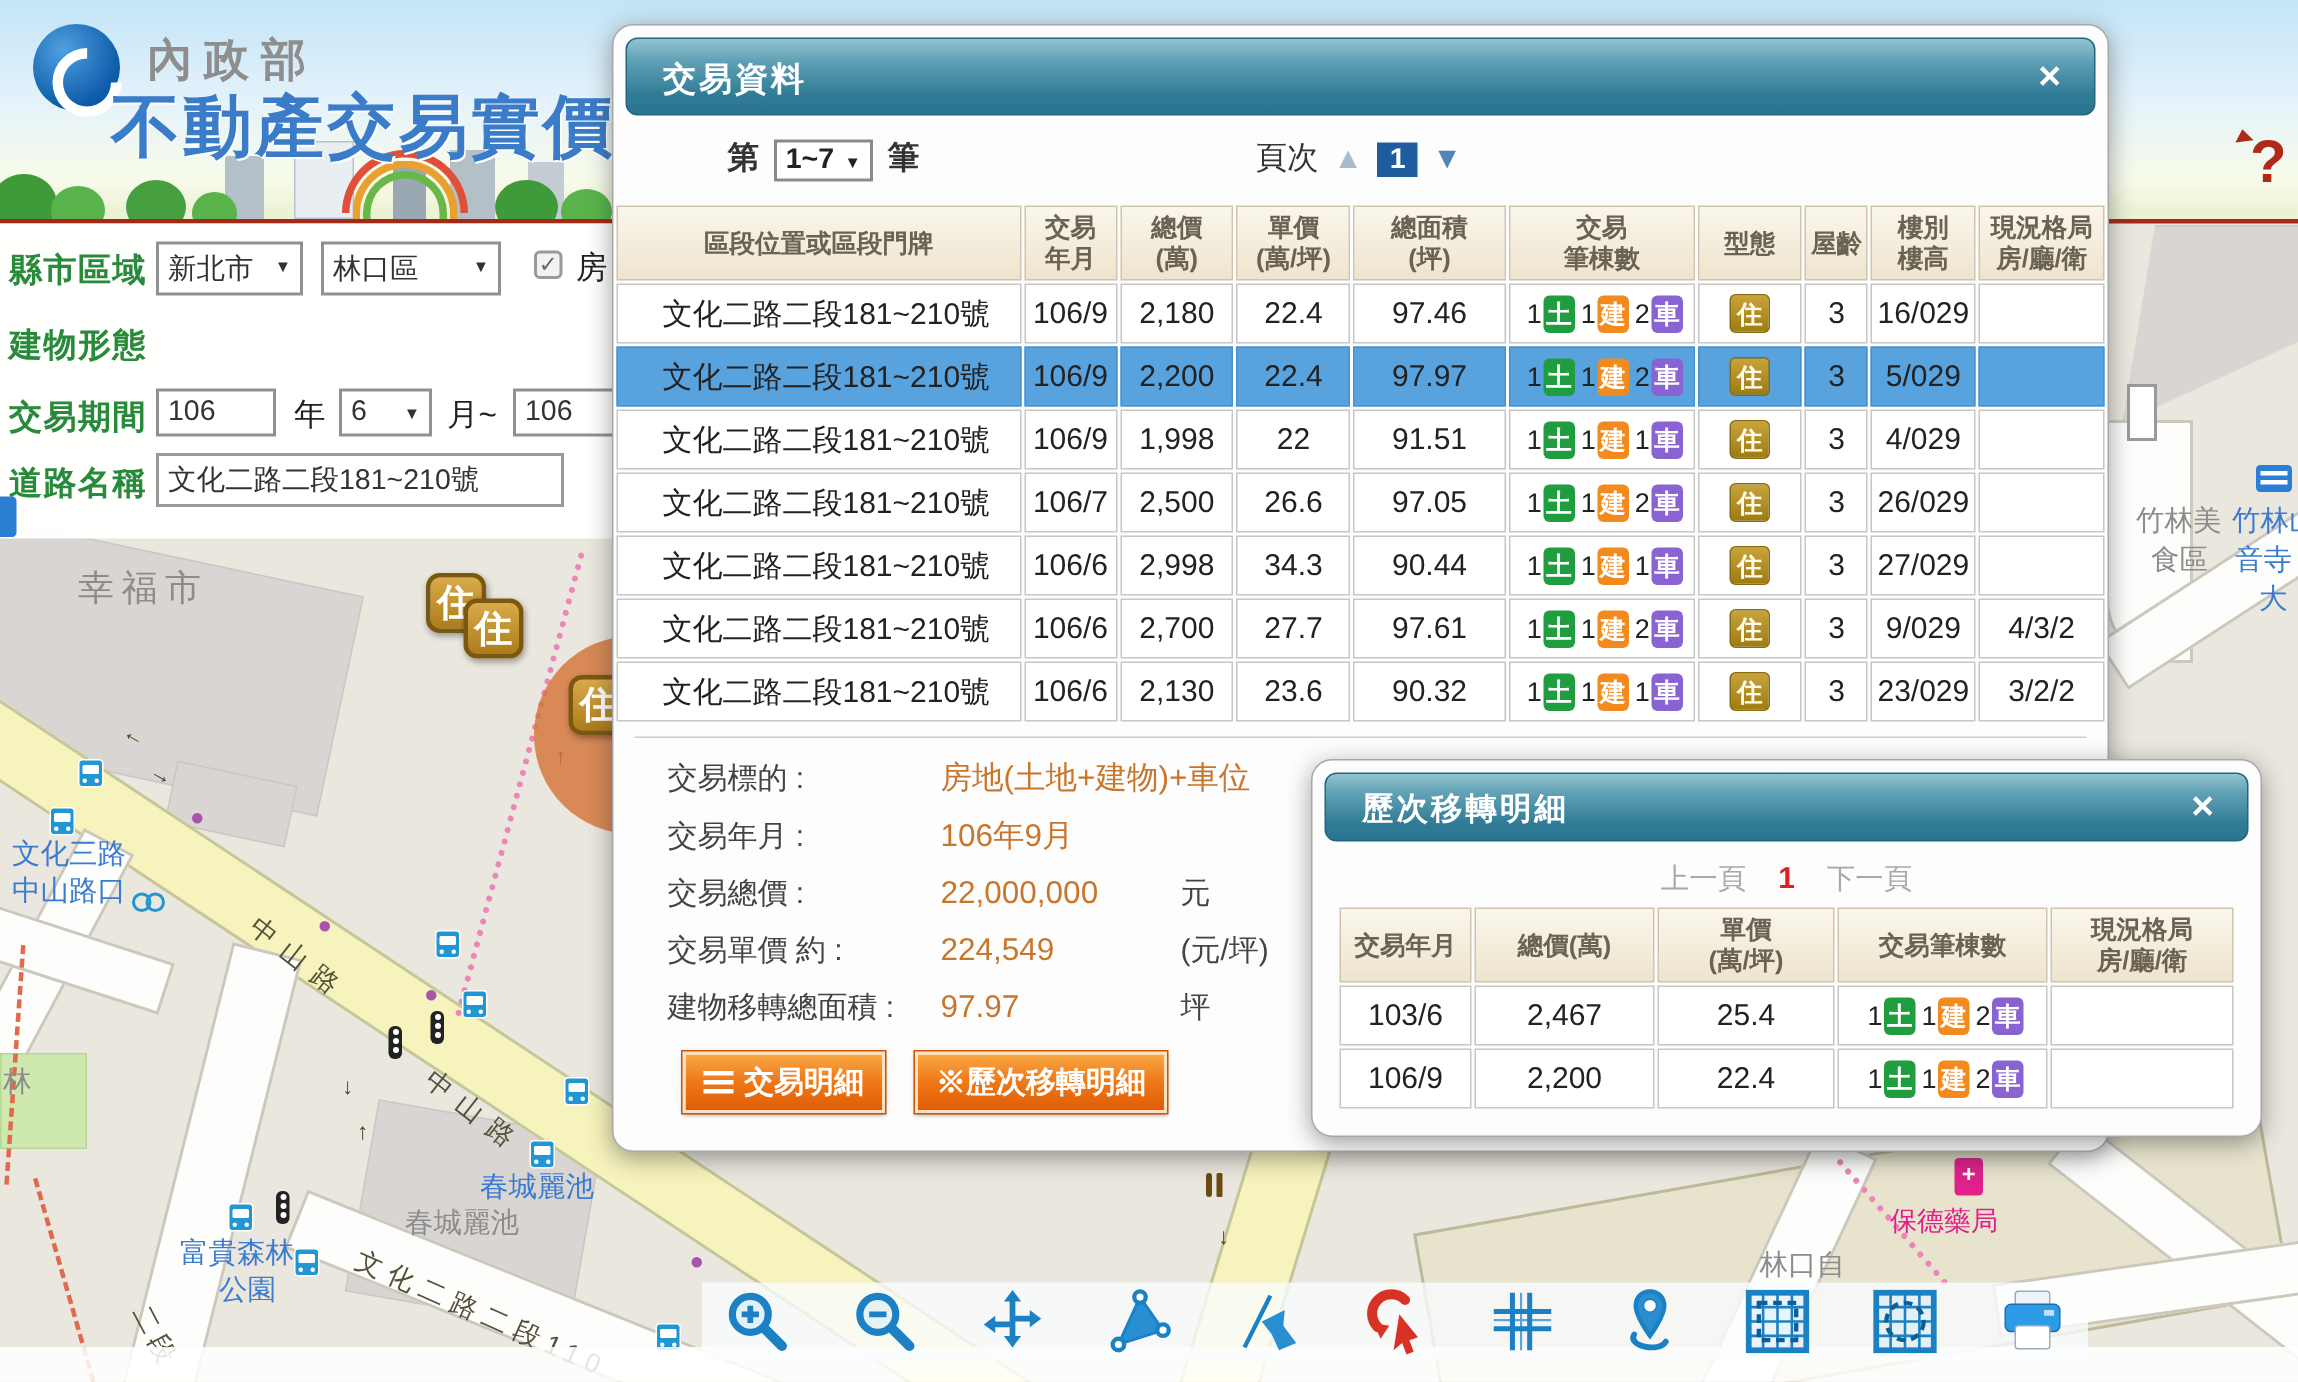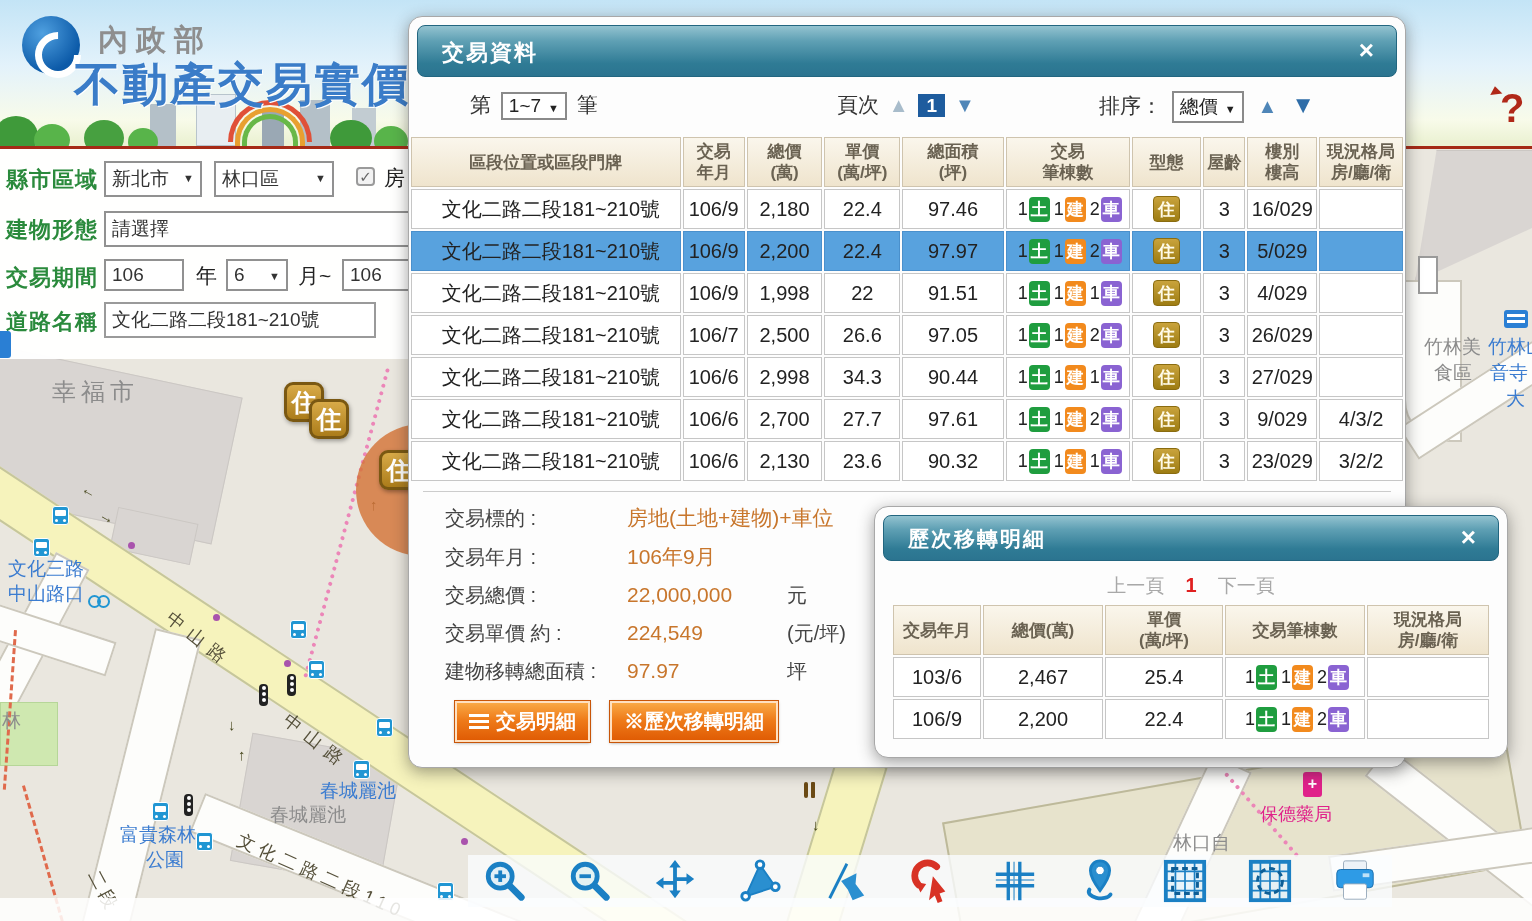--- a/index.html
+++ b/index.html
@@ -69,21 +69,21 @@
 
   
   .dialog { position:absolute; background:#fdfdfd; border:1px solid #a8a8a8; border-radius:14px; box-shadow:0 4px 16px rgba(40,40,40,.45); }
   .titlebar { position:relative; margin:8px; height:52px; border-radius:8px; border:1px solid #226680;
     background:linear-gradient(180deg,#93c3d0 0%,#5fa0b4 30%,#2f7b95 75%,#2b7490 100%); }
   .titlebar .tt { position:absolute; left:24px; top:12px; color:#fff; font-size:22px; font-weight:bold; letter-spacing:2px;text-align:right; }
   .closex { position:absolute; right:22px; top:10px; color:#fff; font-size:26px; font-weight:bold; cursor:pointer; line-height:28px; }
 
   .main-dialog { left:408px; top:16px; width:998px; height:752px; z-index:4; }
   .ctrlrow { position:relative; height:46px; margin-top:6px; font-size:21px; color:#333; }
-  .rng { position:absolute; left:61px; top:6px; }
+  .rng { position:absolute; left:76px; top:6px;font-weight:bold; }
   .pg  { position:absolute; left:428px; top:6px; }
   .srt { position:absolute; right:86px; top:6px; }
   .sbox { display:inline-block; border:2px solid #8a8a8a; background:#fff; padding:1px 6px; font-size:19px; color:#222; margin:0 4px; }
   .sbox .ar { font-size:11px; margin-left:7px; }
   .tri-lt { color:#a8bccb; font-size:20px; margin:0 4px; }
   .tri-dk { color:#4f86b8; font-size:20px; margin:0 4px; }
   .pgnum { background:#1e5c9e; color:#fff; font-weight:bold; font-size:19px; padding:1px 8px; }
 
   table.grid { border-collapse:separate; border-spacing:2px; margin:4px auto 0 auto; table-layout:fixed; }
   table.grid th { background:linear-gradient(#faf6ec,#efe4cd); border:1px solid #cfc4ae; color:#6a6252; font-size:17px; font-weight:bold; padding:3px 0; }
@@ -230,21 +230,20 @@
   <div class="help">?</div>
 
   <div class="form">
     <span class="flabel" style="left:6px;top:16px;">縣市區域</span>
     <span class="fbox" style="left:104px;top:12px;width:98px;"><span>新北市</span><span class="ar">▼</span></span>
     <span class="fbox" style="left:214px;top:12px;width:120px;"><span>林口區</span><span class="ar">▼</span></span>
     <span class="chk" style="left:356px;top:18px;">✓</span>
     <span class="ftext" style="left:384px;top:15px;">房</span>
 
     <span class="flabel" style="left:6px;top:66px;">建物形態</span>
-    <span class="fbox" style="left:104px;top:62px;width:328px;"><span>請選擇</span><span class="ar">▼</span></span>
 
     <span class="flabel" style="left:6px;top:114px;">交易期間</span>
     <span class="fbox" style="left:104px;top:110px;width:80px;">106</span>
     <span class="ftext" style="left:196px;top:113px;">年</span>
     <span class="fbox" style="left:226px;top:110px;width:62px;"><span>6</span><span class="ar">▼</span></span>
     <span class="ftext" style="left:298px;top:113px;">月~</span>
     <span class="fbox" style="left:342px;top:110px;width:90px;">106</span>
 
     <span class="flabel" style="left:6px;top:158px;">道路名稱</span>
     <span class="fbox" style="left:104px;top:153px;width:272px;border-color:#9a9a9a;">文化二路二段181~210號</span>
@@ -261,26 +260,20 @@
       <span class="rng">
         <span>第</span>
         <span class="sbox"><span>1~7</span><span class="ar">▼</span></span>
         <span>筆</span>
       </span>
       <span class="pg">
         <span>頁次</span>
         <span class="tri-lt">▲</span>
         <span class="pgnum">1</span>
         <span class="tri-dk">▼</span>
-      </span>
-      <span class="srt">
-        <span>排序：</span>
-        <span class="sbox"><span>總價</span><span class="ar">▼</span></span>
-        <span class="tri-dk">▲</span>
-        <span class="tri-dk" style="font-size:24px;color:#2f6da8;">▼</span>
       </span>
     </div>
 
     <table class="grid mt">
       <tbody>
           <tr>
         <th class="c1">
               <span>區段位置或區段門牌</span>
             </th>
         <th class="c2">

